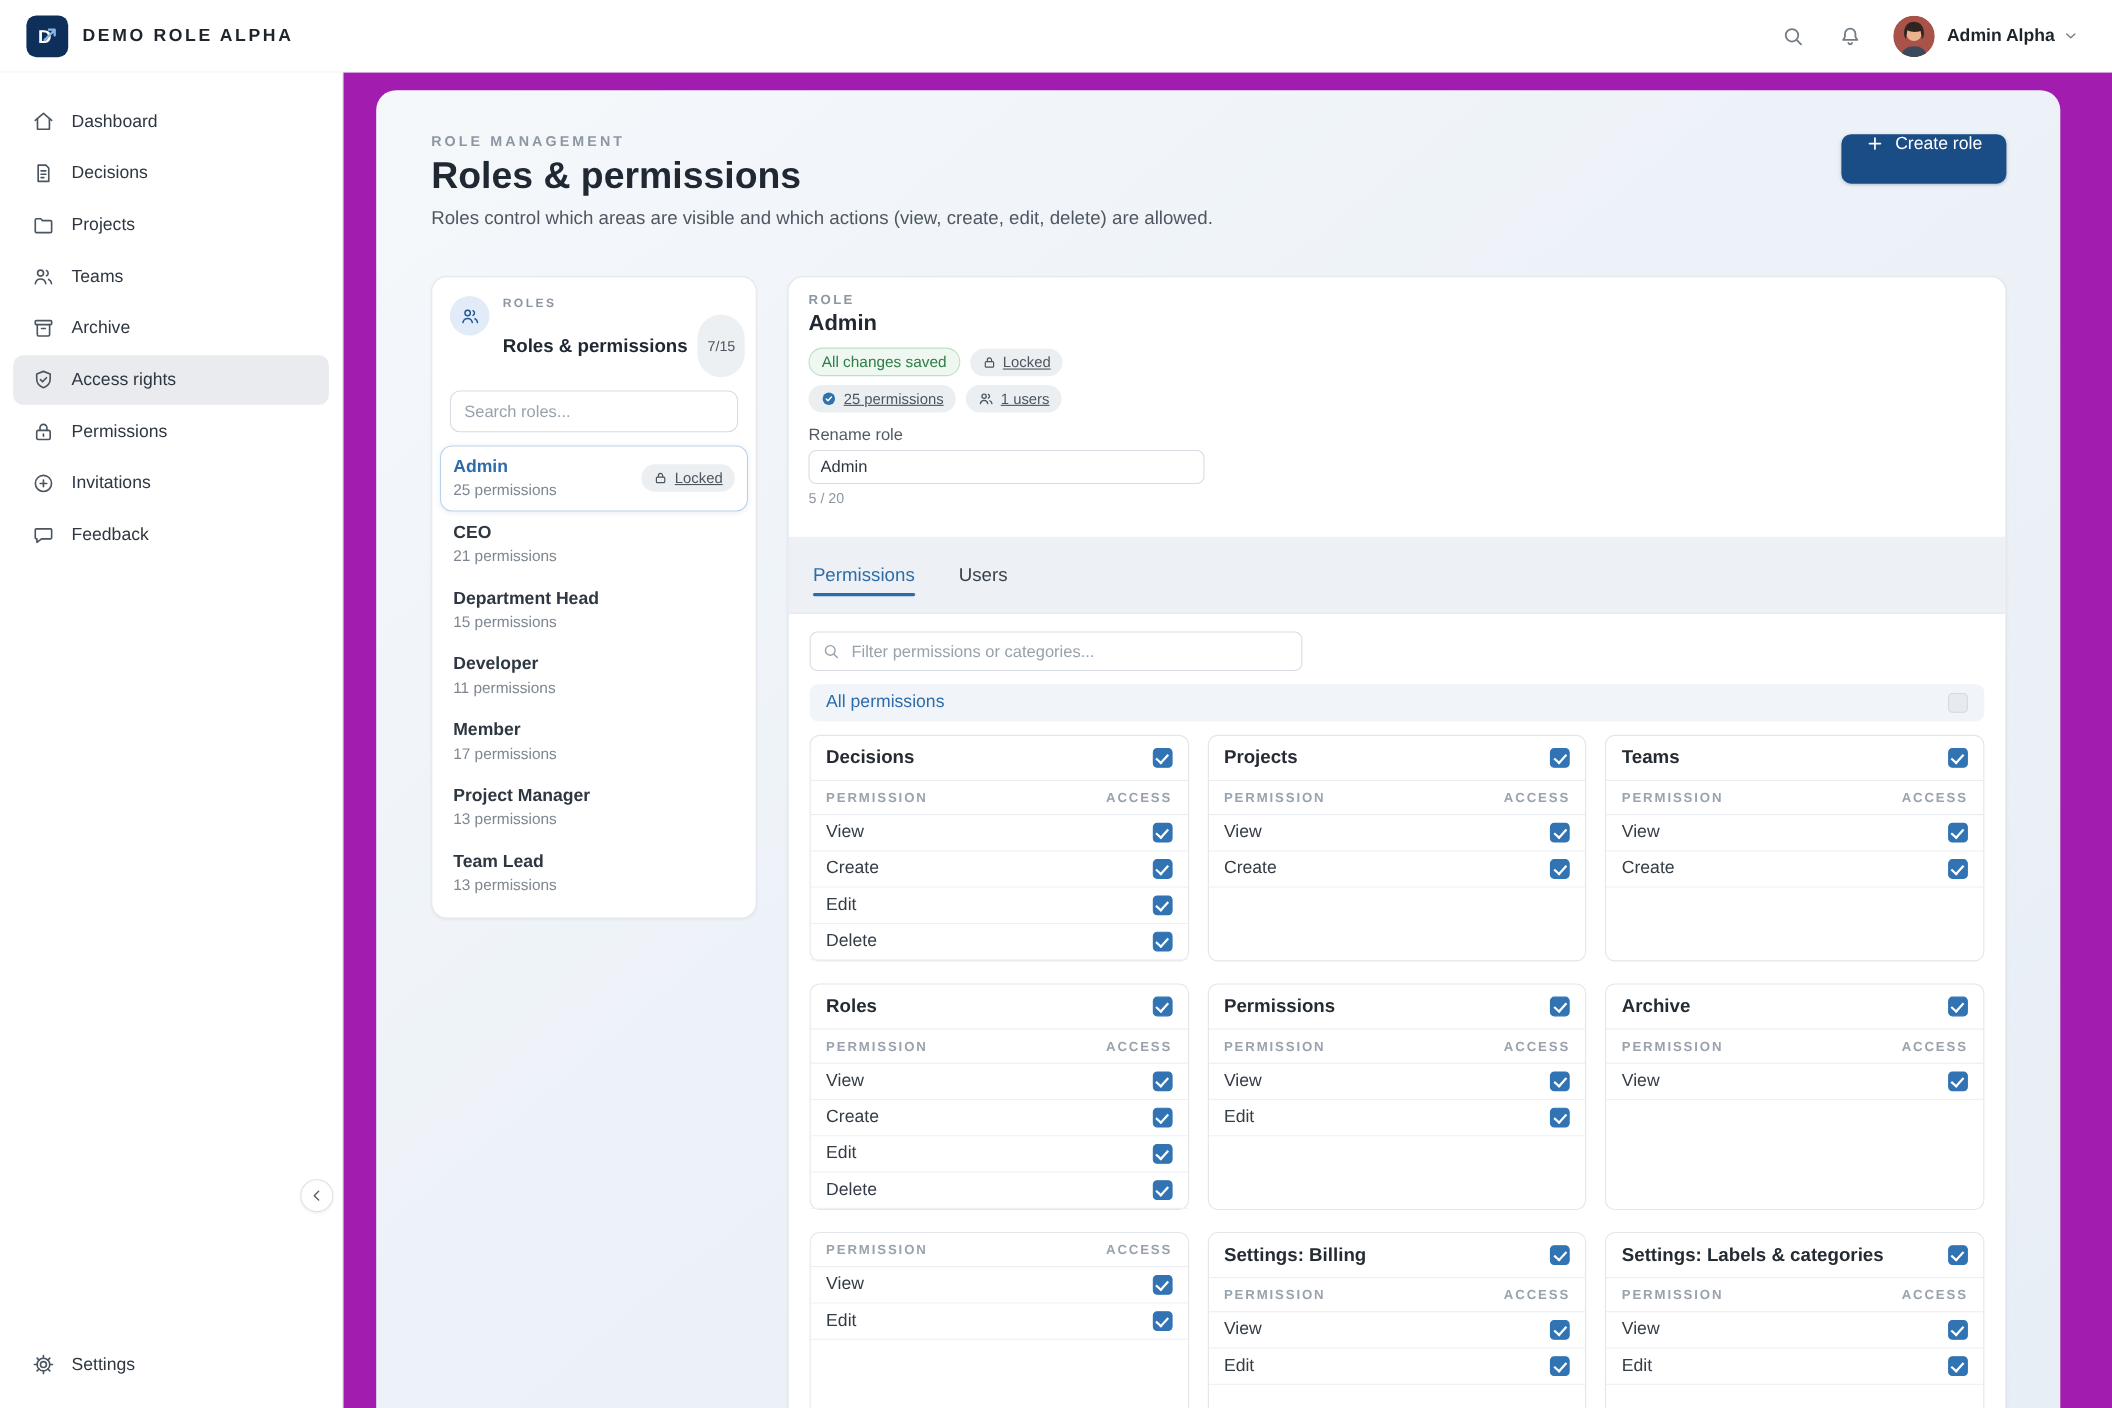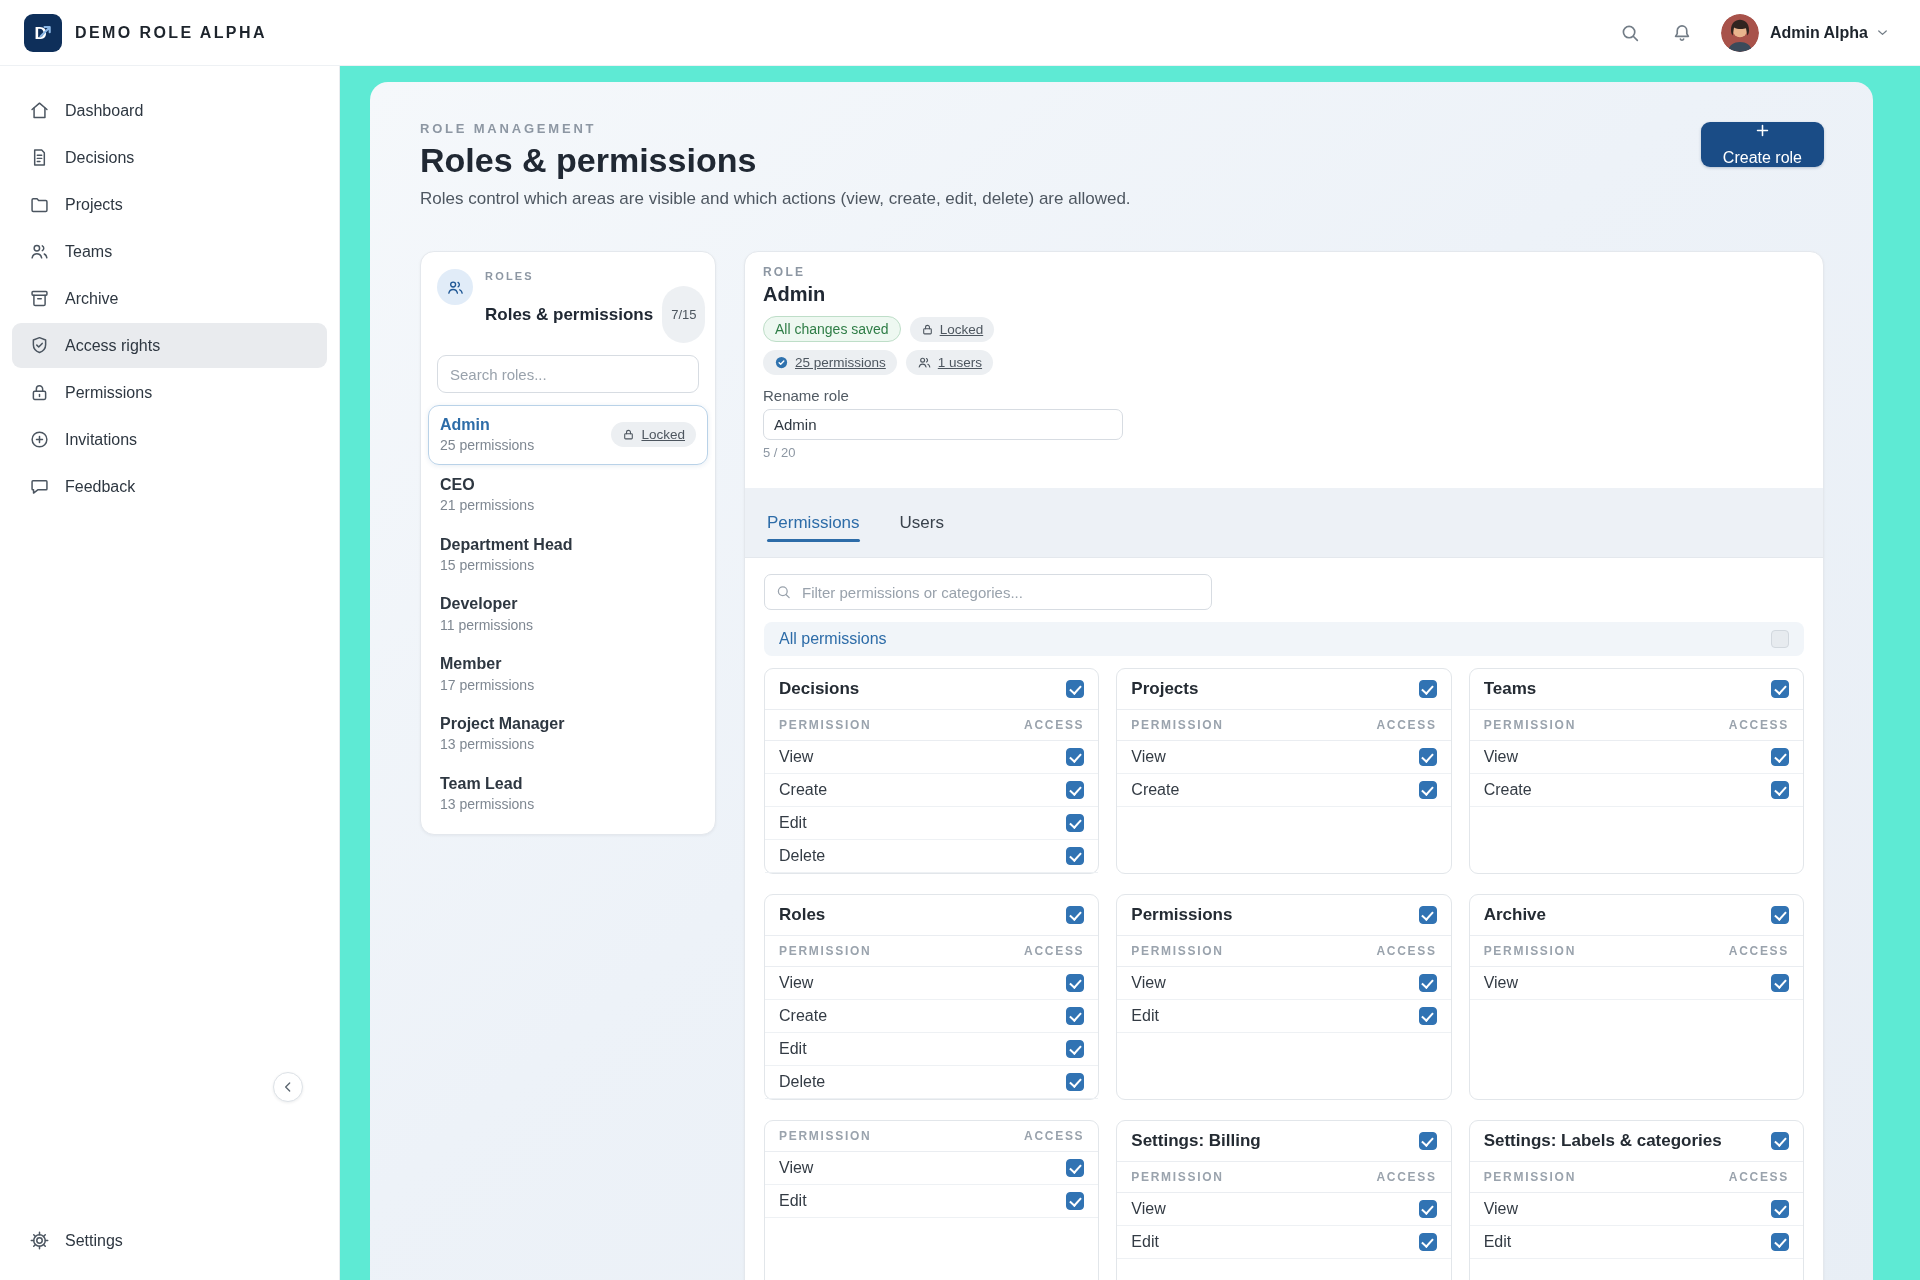--- a/index.html
+++ b/index.html
@@ -16,36 +16,36 @@
   .brand-logo{width:38px;height:38px;border-radius:9px;background:#0e2f5a;display:flex;align-items:center;justify-content:center;flex:none;}
   .brand-text{font-size:16px;font-weight:700;letter-spacing:2.4px;color:#1d242c;white-space:nowrap;}
   .topbar-right{display:flex;align-items:center;}
   .icon-btn{background:none;border:none;color:#727c86;cursor:pointer;display:flex;align-items:center;justify-content:center;width:30px;height:30px;margin-left:22px;}
   .avatar{width:38px;height:38px;border-radius:50%;overflow:hidden;margin-left:24px;cursor:pointer;flex:none;}
   .user-name{font-size:16px;font-weight:700;color:#1d242c;margin-left:11px;cursor:pointer;white-space:nowrap;}
   .chev-down{color:#727c86;margin-left:7px;cursor:pointer;display:flex;}
 
   
   .body-row{flex:1;display:flex;min-height:0;position:relative;}
-  .sidebar{width:340px;flex:none;background:#fff;border-right:1px solid #e9ecef;padding-top:22px;position:relative;}
+  .sidebar{width:312px;flex:none;background:#fff;border-right:1px solid #e9ecef;padding-top:22px;position:relative;}
   .side-item{height:45px;margin:0 12px 2px;border-radius:9px;display:flex;align-items:center;gap:15px;padding:0 17px;font-size:16px;color:#2e3741;cursor:pointer;white-space:nowrap;}
   .side-item .sicon{color:#4b5560;}
   .side-item.active{background:#e9ebee;}
   .side-settings{position:absolute;bottom:15px;left:0;right:0;}
   .sicon{width:21px;height:21px;fill:none;stroke:currentColor;stroke-width:1.7;stroke-linecap:round;stroke-linejoin:round;flex:none;}
   .collapse-btn{position:absolute;left:288px;top:1006px;transform:translateX(-50%);width:30px;height:30px;border-radius:50%;background:#fff;border:1px solid #dde2e7;box-shadow:0 1px 3px rgba(16,24,40,.08);display:flex;align-items:center;justify-content:center;cursor:pointer;z-index:5;}
 
   
-  .main{flex:1;min-width:0;background:#5eead4;overflow:hidden;}
+  .main{flex:1;min-width:0;background:#a21caf;overflow:hidden;}
   .panel{margin:16px 47px 0 30px;height:1230px;border-radius:18px;background:linear-gradient(140deg,#f5f8fb 0%,#edf2f8 45%,#e8eef5 100%);padding:40px 49px 0 50px;overflow:hidden;}
   .page-head{display:flex;justify-content:space-between;align-items:flex-start;}
   .eyebrow{font-size:13px;letter-spacing:2.8px;color:#8d97a3;font-weight:700;line-height:1;}
   .page-title{font-size:34px;font-weight:700;color:#202833;margin:8px 0 10px;line-height:1.05;}
   .page-sub{font-size:17px;color:#4e5761;line-height:1.2;}
-  .create-btn{display:flex;align-items:center;gap:10px;background:#1a4c86;color:#fff;border:none;border-radius:9px;height:45px;padding:0 22px;font-size:16px;cursor:pointer;box-shadow:0 1px 3px rgba(14,47,90,.25);white-space:nowrap;flex-direction:column;}
+  .create-btn{display:flex;gap:10px;background:#1a4c86;color:#fff;border:none;border-radius:9px;height:45px;padding:0 22px;font-size:16px;cursor:pointer;box-shadow:0 1px 3px rgba(14,47,90,.25);white-space:nowrap;}
 
   .content-row{display:flex;gap:28px;margin-top:42px;align-items:flex-start;}
   .card{background:#fff;border:1px solid #e4e8ed;border-radius:14px;box-shadow:0 1px 3px rgba(16,24,40,.05);}
 
   
   .roles-card{width:296px;flex:none;padding-bottom:10px;}
   .roles-head{display:flex;align-items:flex-start;gap:12px;padding:17px 16px 12px;}
   .roles-ico{width:36px;height:36px;border-radius:50%;background:#e1ecf8;color:#1f5795;display:flex;align-items:center;justify-content:center;flex:none;}
   .roles-ico .sicon{width:19px;height:19px;}
   .roles-eyebrow{font-size:11px;letter-spacing:2.2px;color:#8d97a3;font-weight:700;margin-top:2px;line-height:1;}

